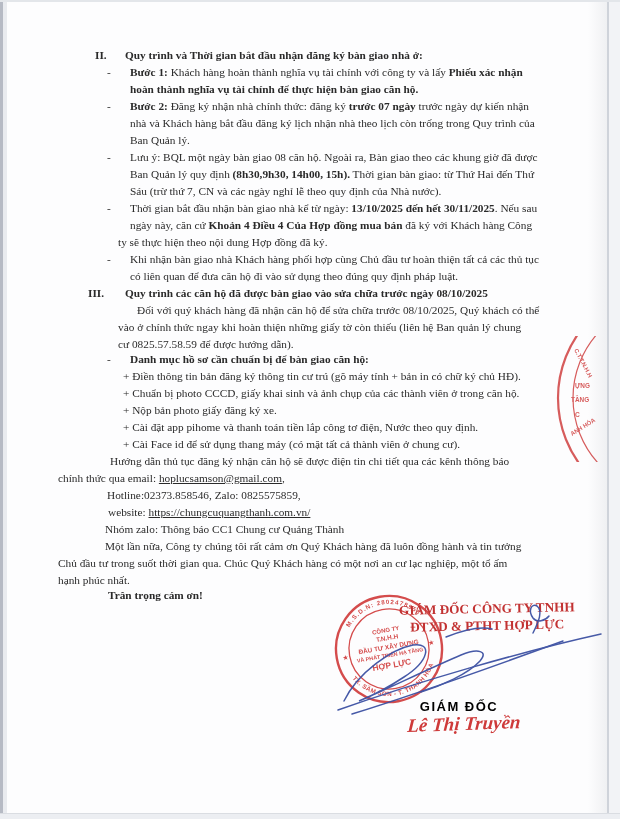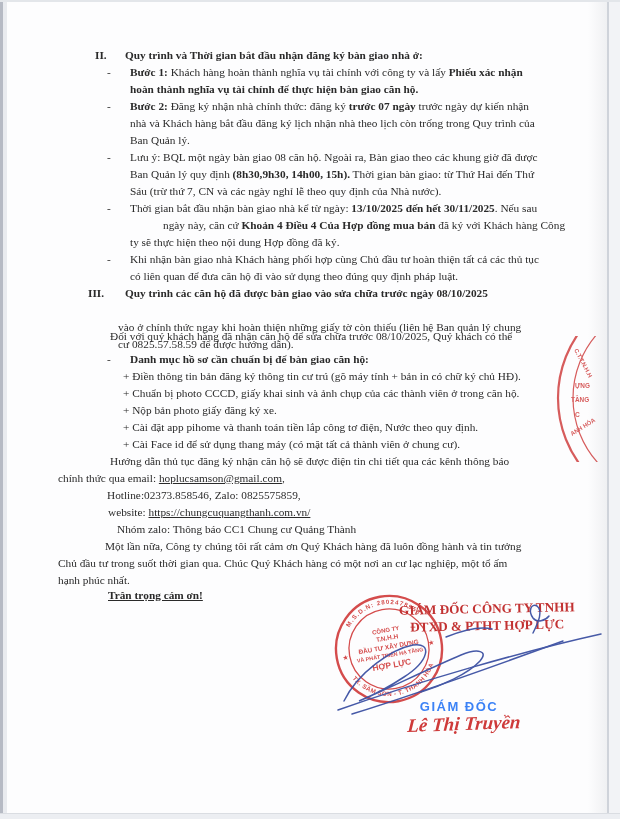--- a/index.html
+++ b/index.html
@@ -6,21 +6,21 @@
   body{width:620px;height:819px;position:relative;overflow:hidden;background:#fdfdfe;
        font-family:"Liberation Serif","DejaVu Serif",serif;color:#2a2a2a;}
   .page{position:absolute;inset:0;}
   .line{position:absolute;font-size:11.3px;line-height:15px;white-space:nowrap;}
   .line .b{font-weight:bold;}
   .line .u{text-decoration:underline;}
   .sig-title{position:absolute;left:368px;top:600px;width:238px;text-align:center;
              color:#c23232;font-weight:bold;font-size:13.2px;line-height:17px;
              transform:rotate(-1.2deg);}
   .sig-role{position:absolute;left:388px;top:699px;width:142px;text-align:center;
-            color:#3b82f6;font-family:"Liberation Sans",sans-serif;font-weight:bold;
+            color:#000000;font-family:"Liberation Sans",sans-serif;font-weight:bold;
             font-size:13px;letter-spacing:1.5px;}
   .sig-name{position:absolute;left:382px;top:713px;width:164px;text-align:center;
             color:#ce3a3a;font-style:italic;font-weight:bold;font-size:19px;
             transform:rotate(-2deg) skewX(-6deg);}
   .stamp-svg{position:absolute;left:332px;top:592px;opacity:.88;}
   .edge-stamp-svg{position:absolute;left:548px;top:336px;opacity:.85;}
   .sign-svg{position:absolute;left:320px;top:595px;}
   .edge-left{position:absolute;left:0;top:0;width:3px;height:819px;background:#b6bac4;}
   .edge-left2{position:absolute;left:3px;top:0;width:4px;height:819px;background:#e9ebef;}
   .edge-top{position:absolute;left:0;top:0;width:620px;height:2px;background:#e3e6ea;}
@@ -44,46 +44,46 @@
       <div class="line" style="left: 107px; top: 99px;"><span>-</span></div>
       <div class="line" style="left: 130px; top: 99px;"><span class="b">Bước 2:</span><span> Đăng ký nhận nhà chính thức: đăng ký </span><span class="b">trước 07 ngày</span><span> trước ngày dự kiến nhận</span></div>
       <div class="line" style="left: 130px; top: 116px;"><span>nhà và Khách hàng bắt đầu đăng ký lịch nhận nhà theo lịch còn trống trong Quy trình của</span></div>
       <div class="line" style="left: 130px; top: 133px;"><span>Ban Quản lý.</span></div>
       <div class="line" style="left: 107px; top: 150px;"><span>-</span></div>
       <div class="line" style="left: 130px; top: 150px;"><span>Lưu ý: BQL một ngày bàn giao 08 căn hộ. Ngoài ra, Bàn giao theo các khung giờ đã được</span></div>
       <div class="line" style="left: 130px; top: 167px;"><span>Ban Quản lý quy định </span><span class="b">(8h30,9h30, 14h00, 15h).</span><span> Thời gian bàn giao: từ Thứ Hai đến Thứ</span></div>
       <div class="line" style="left: 130px; top: 184px;"><span>Sáu (trừ thứ 7, CN và các ngày nghỉ lễ theo quy định của Nhà nước).</span></div>
       <div class="line" style="left: 107px; top: 201px;"><span>-</span></div>
       <div class="line" style="left: 130px; top: 201px; text-align: center;"><span>Thời gian bắt đầu nhận bàn giao nhà kể từ ngày: </span><span class="b">13/10/2025 đến hết 30/11/2025</span><span>. Nếu sau</span></div>
-      <div class="line" style="left: 130px; top: 218px; margin-left: 33px;"><span>ngày này, căn cứ </span><span class="b">Khoản 4 Điều 4 Của Hợp đồng mua bán</span><span> đã ký với Khách hàng Công</span></div>
-      <div class="line" style="left: 130px; top: 235px;"><span>ty sẽ thực hiện theo nội dung Hợp đồng đã ký.</span></div>
+      <div class="line" style="left: 130px; top: 218px;"><span>ngày này, căn cứ </span><span class="b">Khoản 4 Điều 4 Của Hợp đồng mua bán</span><span> đã ký với Khách hàng Công</span></div>
+      <div class="line" style="left: 118px; top: 235px;"><span>ty sẽ thực hiện theo nội dung Hợp đồng đã ký.</span></div>
       <div class="line" style="left: 107px; top: 252px;"><span>-</span></div>
       <div class="line" style="left: 130px; top: 252px;"><span>Khi nhận bàn giao nhà Khách hàng phối hợp cùng Chủ đầu tư hoàn thiện tất cả các thủ tục</span></div>
       <div class="line" style="left: 130px; top: 269px;"><span>có liên quan để đưa căn hộ đi vào sử dụng theo đúng quy định pháp luật.</span></div>
       <div class="line" style="left: 88px; top: 286px;"><span class="b">III.</span></div>
       <div class="line" style="left: 125px; top: 286px;"><span class="b">Quy trình các căn hộ đã được bàn giao vào sửa chữa trước ngày 08/10/2025</span></div>
-      <div class="line" style="left: 110px; top: 303px; margin-top: 26px;"><span>Đối với quý khách hàng đã nhận căn hộ để sửa chữa trước 08/10/2025, Quý khách có thể</span></div>
+      <div class="line" style="left: 137px; top: 303px;"><span>Đối với quý khách hàng đã nhận căn hộ để sửa chữa trước 08/10/2025, Quý khách có thể</span></div>
       <div class="line" style="left: 118px; top: 320px;"><span>vào ở chính thức ngay khi hoàn thiện những giấy tờ còn thiếu (liên hệ Ban quản lý chung</span></div>
       <div class="line" style="left: 118px; top: 337px;"><span>cư 0825.57.58.59 để được hướng dẫn).</span></div>
       <div class="line" style="left: 107px; top: 352px;"><span>-</span></div>
       <div class="line" style="left: 130px; top: 352px;"><span class="b">Danh mục hồ sơ cần chuẩn bị để bàn giao căn hộ:</span></div>
       <div class="line" style="left: 123px; top: 369px;"><span>+ Điền thông tin bản đăng ký thông tin cư trú (gõ máy tính + bản in có chữ ký chủ HĐ).</span></div>
       <div class="line" style="left: 123px; top: 386px;"><span>+ Chuẩn bị photo CCCD, giấy khai sinh và ảnh chụp của các thành viên ở trong căn hộ.</span></div>
       <div class="line" style="left: 123px; top: 403px;"><span>+ Nộp bản photo giấy đăng ký xe.</span></div>
       <div class="line" style="left: 123px; top: 420px; text-align: center;"><span>+ Cài đặt app pihome và thanh toán tiền lắp công tơ điện, Nước theo quy định.</span></div>
       <div class="line" style="left: 123px; top: 437px;"><span>+ Cài Face id để sử dụng thang máy (có mặt tất cả thành viên ở chung cư).</span></div>
       <div class="line" style="left: 110px; top: 454px;"><span>Hướng dẫn thủ tục đăng ký nhận căn hộ sẽ được điện tin chi tiết qua các kênh thông báo</span></div>
       <div class="line" style="left: 58px; top: 471px;"><span>chính thức qua email: </span><span class="u">hoplucsamson@gmail.com</span><span>,</span></div>
       <div class="line" style="left: 107px; top: 488px;"><span>Hotline:02373.858546, Zalo: 0825575859,</span></div>
       <div class="line" style="left: 108px; top: 505px;"><span>website: </span><span class="u">https://chungcuquangthanh.com.vn/</span></div>
-      <div class="line" style="left: 105px; top: 522px; margin-left: 12px;"><span>Nhóm zalo: Thông báo CC1 Chung cư Quảng Thành</span></div>
+      <div class="line" style="left: 105px; top: 522px;"><span>Nhóm zalo: Thông báo CC1 Chung cư Quảng Thành</span></div>
       <div class="line" style="left: 105px; top: 539px;"><span>Một lần nữa, Công ty chúng tôi rất cảm ơn Quý Khách hàng đã luôn đồng hành và tin tưởng</span></div>
       <div class="line" style="left: 58px; top: 556px; text-align: center;"><span>Chủ đầu tư trong suốt thời gian qua. Chúc Quý Khách hàng có một nơi an cư lạc nghiệp, một tổ ấm</span></div>
       <div class="line" style="left: 58px; top: 573px;"><span>hạnh phúc nhất.</span></div>
-      <div class="line" style="left: 108px; top: 588px; text-decoration: underline;"><span class="b">Trân trọng cám ơn!</span></div>
+      <div class="line" style="left: 108px; top: 588px;"><span class="b">Trân trọng cám ơn!</span></div>
     </div>
 
   <svg class="stamp-svg" width="114" height="114" viewBox="0 0 114 114">
     <g transform="rotate(-10 57 57)">
       <circle cx="57" cy="57" r="53" fill="none" stroke="#cf3434" stroke-width="2.4"></circle>
       <circle cx="57" cy="57" r="40" fill="none" stroke="#cf3434" stroke-width="1.3"></circle>
       <defs>
         <path id="arcT" d="M 12,57 A 45,45 0 0 1 102,57"></path>
         <path id="arcB" d="M 10,57 A 47,47 0 0 0 104,57"></path>
       </defs>

